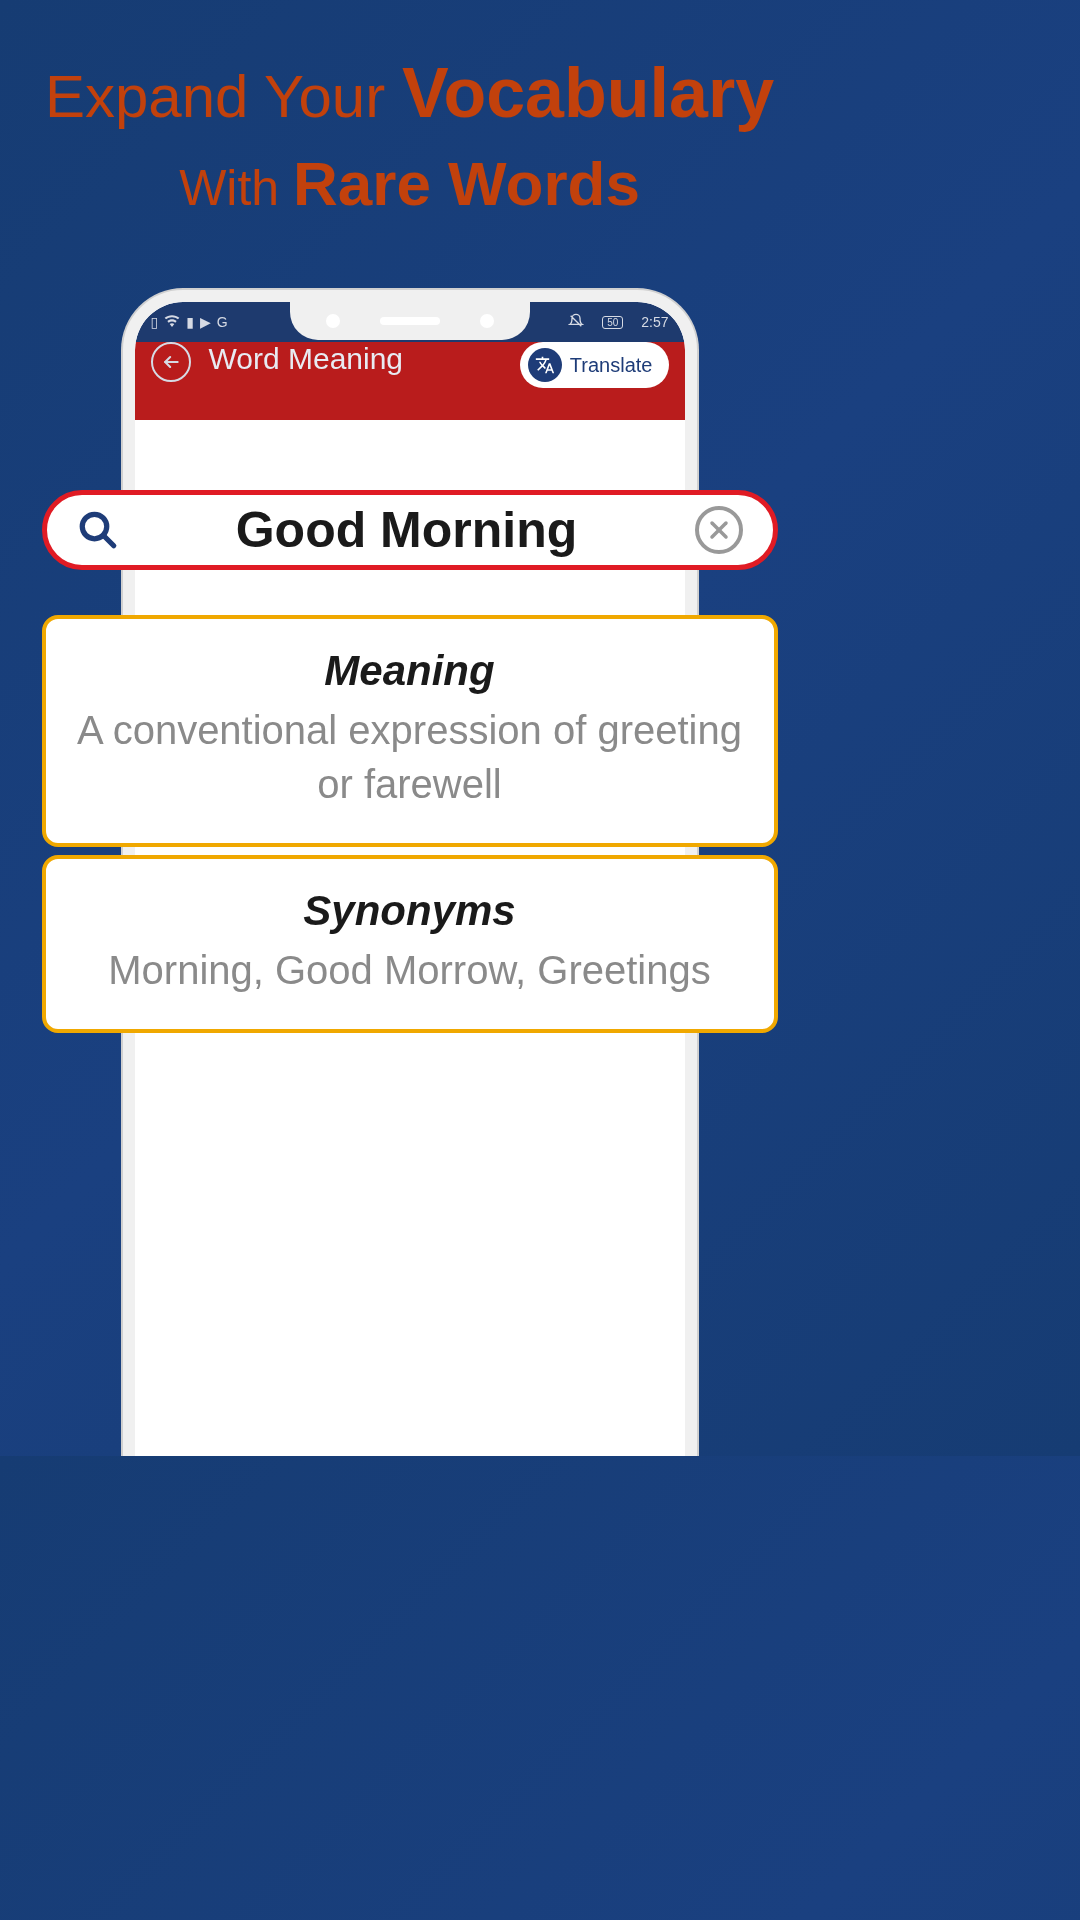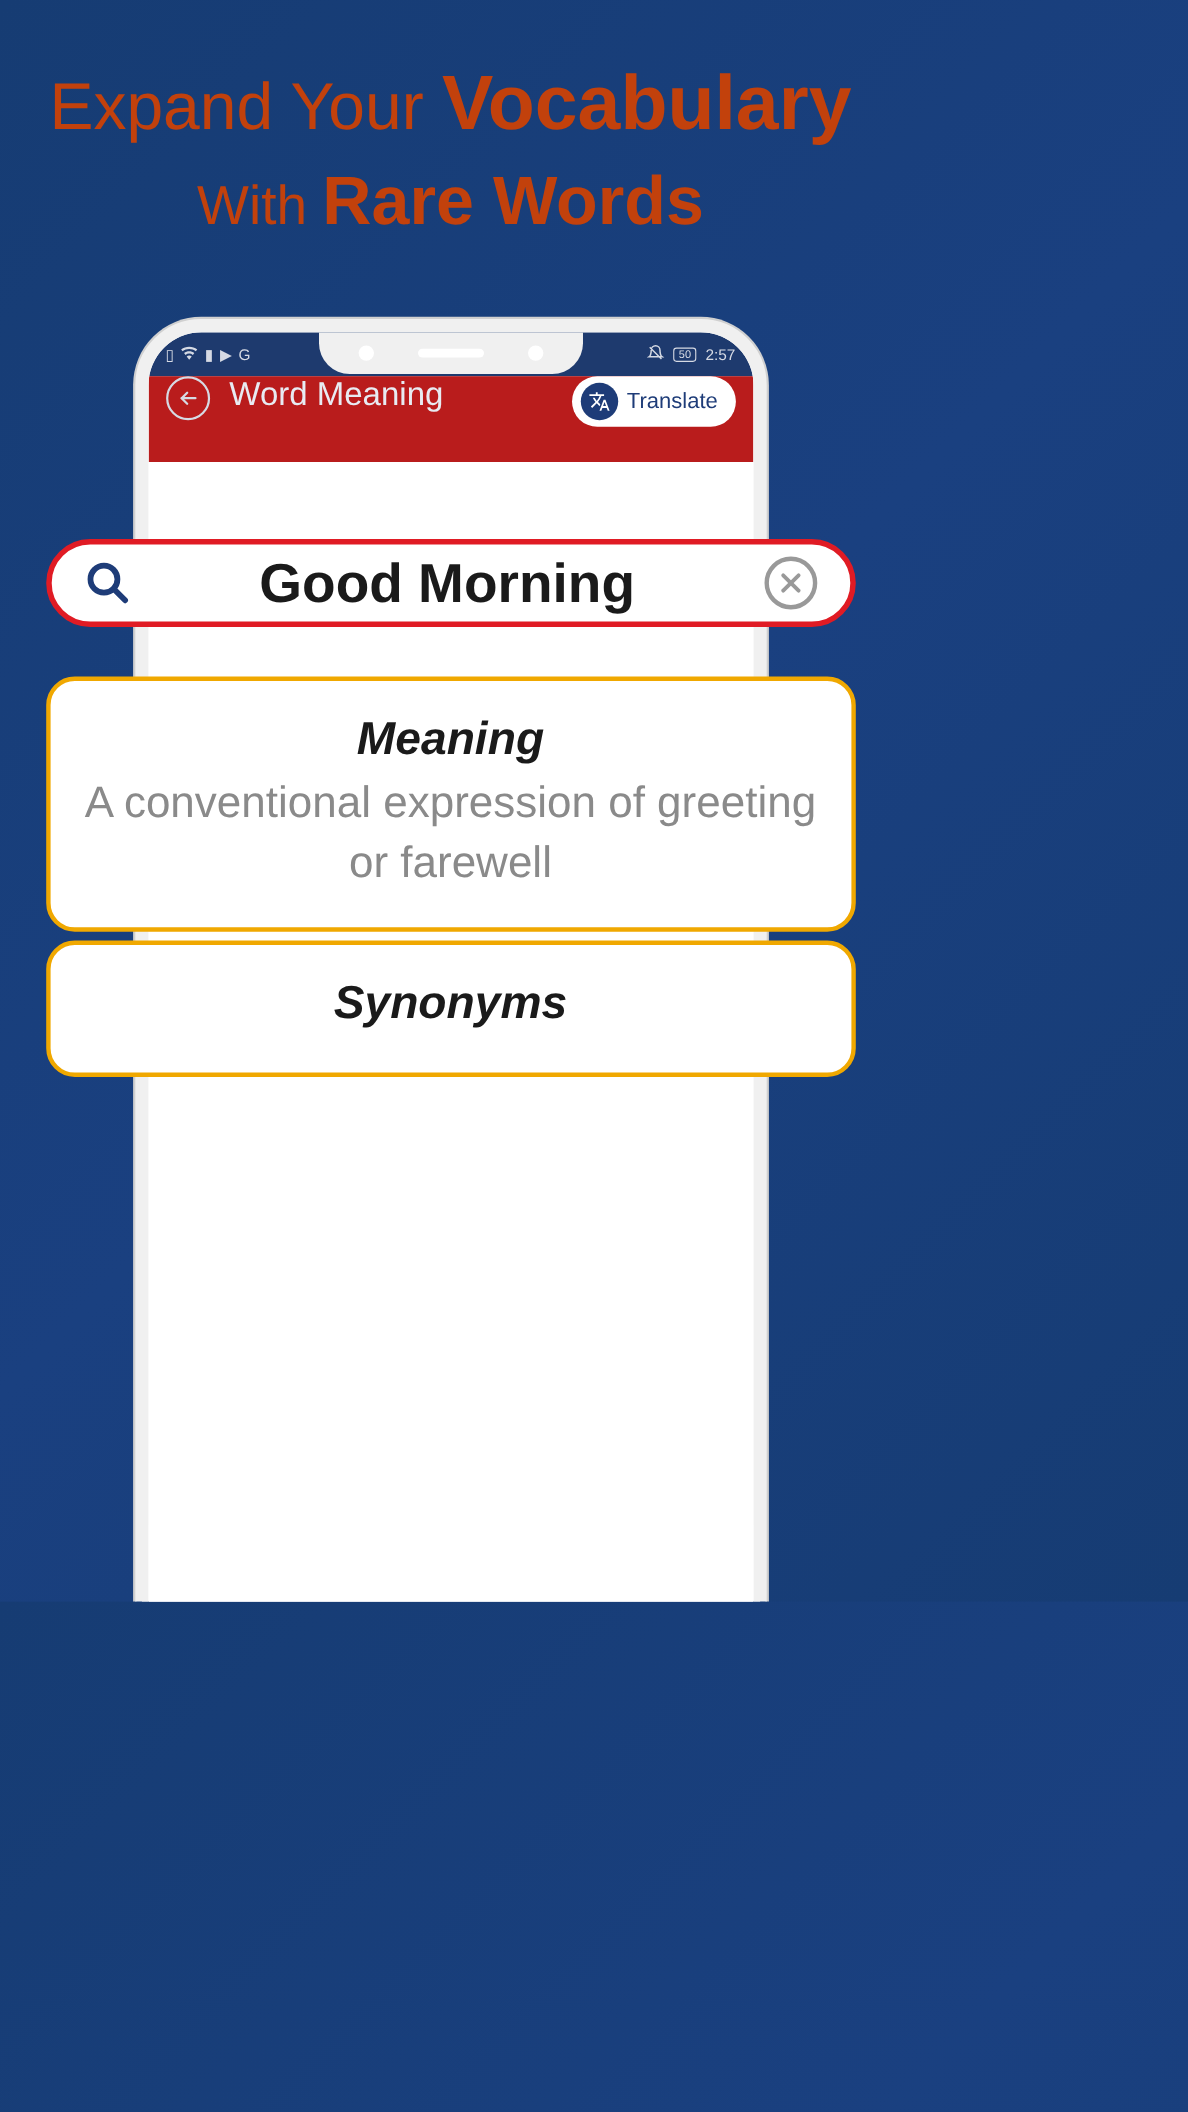--- a/index.html
+++ b/index.html
@@ -65,21 +65,21 @@
       background: #1e3a6e;
       height: 40px;
       display: flex;
       align-items: center;
       justify-content: space-between;
       padding: 0 16px;
       color: #d6dae4;
       font-size: 14px;
     }
     .status-left { display: flex; gap: 6px; align-items: center; }
-    .status-right { display: flex; gap: 8px; align-items: center; }
+    .status-right { display: flex; gap: 18px; align-items: center; }
     .status-icon { font-size: 14px; }
     .battery-box { border: 1px solid #d6dae4; border-radius: 3px; padding: 0 4px; font-size: 10px; }
 
     .app-bar {
       background: #b91c1c;
       height: 78px;
       display: flex;
       align-items: flex-start;
       padding: 0 16px;
       gap: 18px;
@@ -148,21 +148,21 @@
       width: 48px; height: 48px;
       border: 4px solid #999;
       border-radius: 50%;
       display: flex; align-items: center; justify-content: center;
       cursor: pointer;
     }
     .clear-btn svg { width: 24px; height: 24px; }
 
     .info-card {
       border: 4px solid #f0a800;
-      border-radius: 26px;
+      border-radius: 16px;
       padding: 28px 30px 32px;
       text-align: center;
     }
     .meaning-card { top: 615px; }
     .synonyms-card { top: 855px; }
     .card-title {
       font-size: 42px;
       font-weight: 700;
       font-style: italic;
       color: #1a1a1a;
@@ -257,13 +257,14 @@
   </div>
 </div>
 
 <div class="overlay-card info-card meaning-card">
   <div class="card-title">Meaning</div>
   <div class="card-body">A conventional expression of greeting or farewell</div>
 </div>
 
 <div class="overlay-card info-card synonyms-card">
   <div class="card-title">Synonyms</div>
+  <div class="card-body">Morning, Good Morrow, Greetings</div>
 </div>
 
 </body></html>

